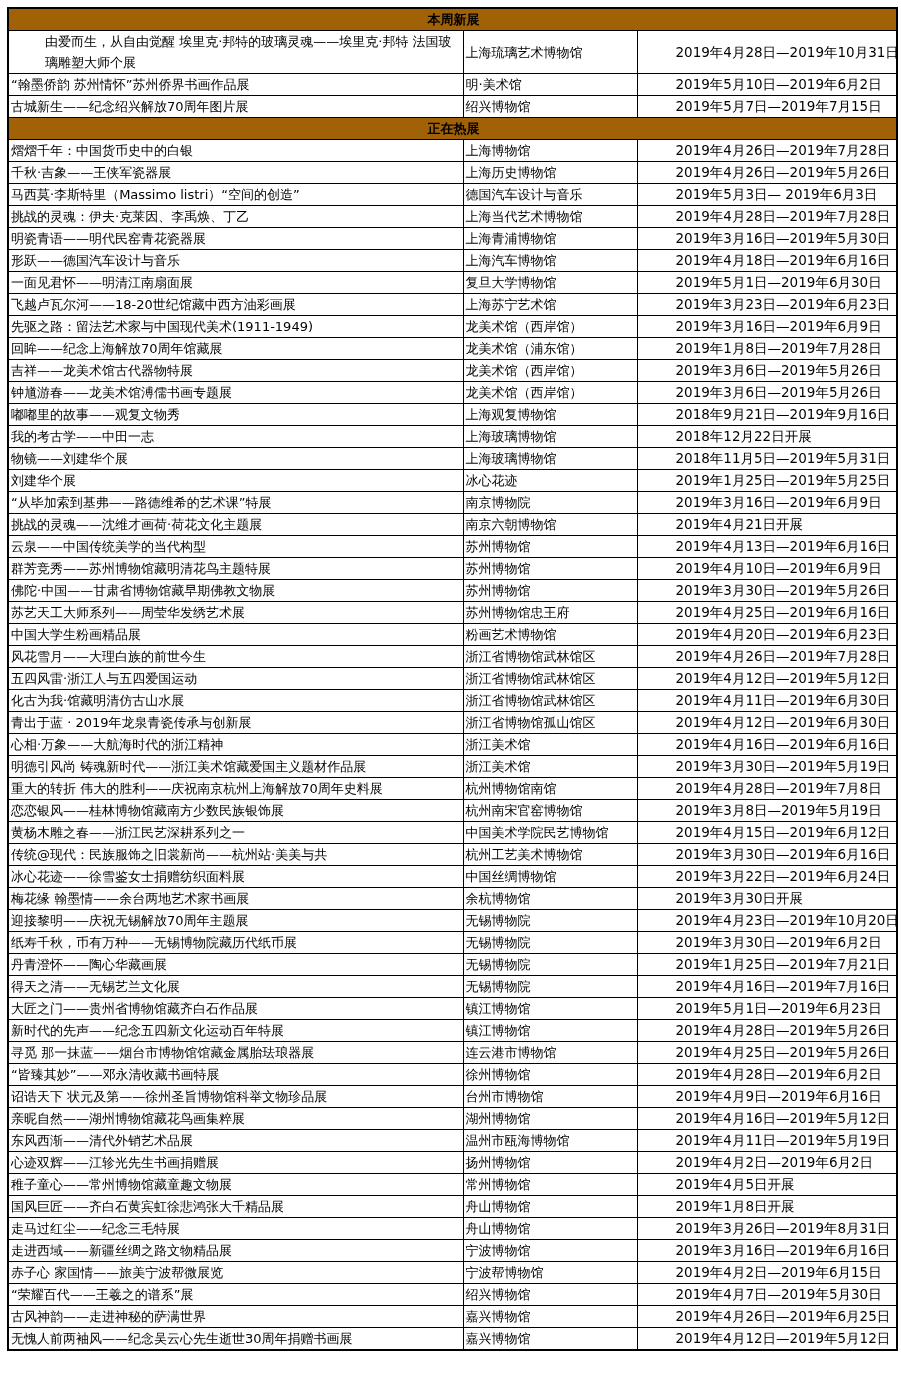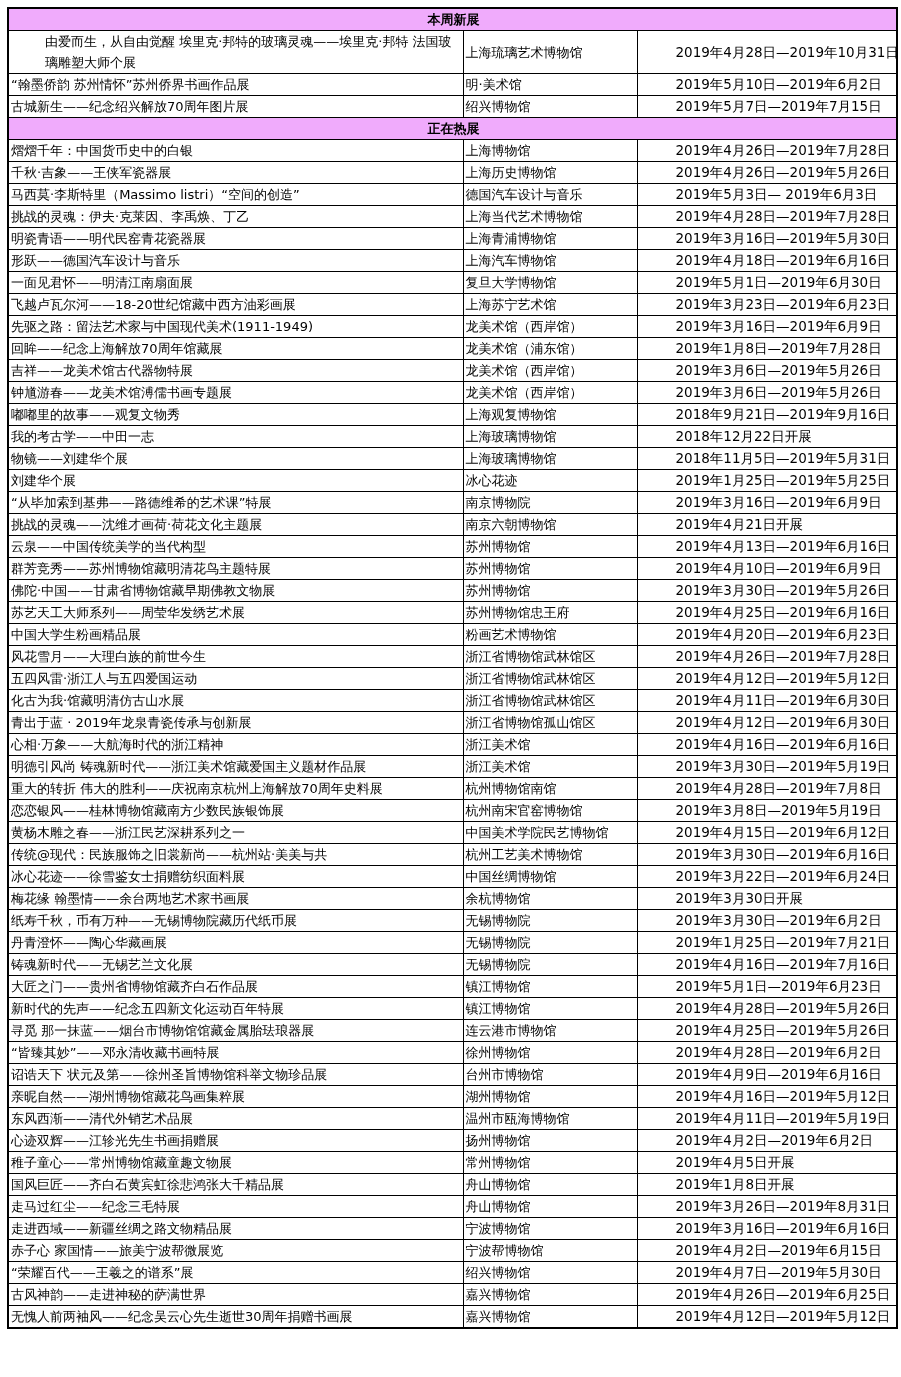--- a/index.html
+++ b/index.html
@@ -9,21 +9,21 @@
               border-collapse:collapse; table-layout:fixed;
               border:2px solid #000; }
   table.exh col.c1 { width:455px; }
   table.exh col.c2 { width:174px; }
   table.exh col.c3 { width:260px; }
   table.exh td { border:1px solid #000; padding:0 0 0 2px; font-size:13px;
                  line-height:21px; height:21px; white-space:nowrap; overflow:hidden;
                  vertical-align:middle; }
   table.exh td.wrap { white-space:normal; line-height:21px;padding-left:36px; }
   table.exh td.date { font-size:13.5px;padding-left:38px; }
-  table.exh tr.section td { background:#f0abfc; text-align:center; font-weight:bold;
+  table.exh tr.section td { background:#a16207; text-align:center; font-weight:bold;
                             font-size:13px; height:21px; }
 </style>
 </head>
 <body>
 
 <table class="exh">
   <colgroup>
       <col class="c1">
       <col class="c2">
       <col class="c3">
@@ -219,31 +219,36 @@
         <td>冰心花迹——徐雪鉴女士捐赠纺织面料展</td>
         <td>中国丝绸博物馆</td>
         <td class="date">2019年3月22日—2019年6月24日</td>
       </tr>
       <tr>
         <td>梅花缘 翰墨情——余台两地艺术家书画展</td>
         <td>余杭博物馆</td>
         <td class="date">2019年3月30日开展</td>
       </tr>
       <tr>
+        <td>迎接黎明——庆祝无锡解放70周年主题展</td>
+        <td>无锡博物院</td>
+        <td class="date">2019年4月23日—2019年10月20日</td>
+      </tr>
+      <tr>
         <td>纸寿千秋，币有万种——无锡博物院藏历代纸币展</td>
         <td>无锡博物院</td>
         <td class="date">2019年3月30日—2019年6月2日</td>
       </tr>
       <tr>
         <td>丹青澄怀——陶心华藏画展</td>
         <td>无锡博物院</td>
         <td class="date">2019年1月25日—2019年7月21日</td>
       </tr>
       <tr>
-        <td>铸魂新时代——无锡艺兰文化展</td>
+        <td>得天之清——无锡艺兰文化展</td>
         <td>无锡博物院</td>
         <td class="date">2019年4月16日—2019年7月16日</td>
       </tr>
       <tr>
         <td>大匠之门——贵州省博物馆藏齐白石作品展</td>
         <td>镇江博物馆</td>
         <td class="date">2019年5月1日—2019年6月23日</td>
       </tr>
       <tr>
         <td>新时代的先声——纪念五四新文化运动百年特展</td>

